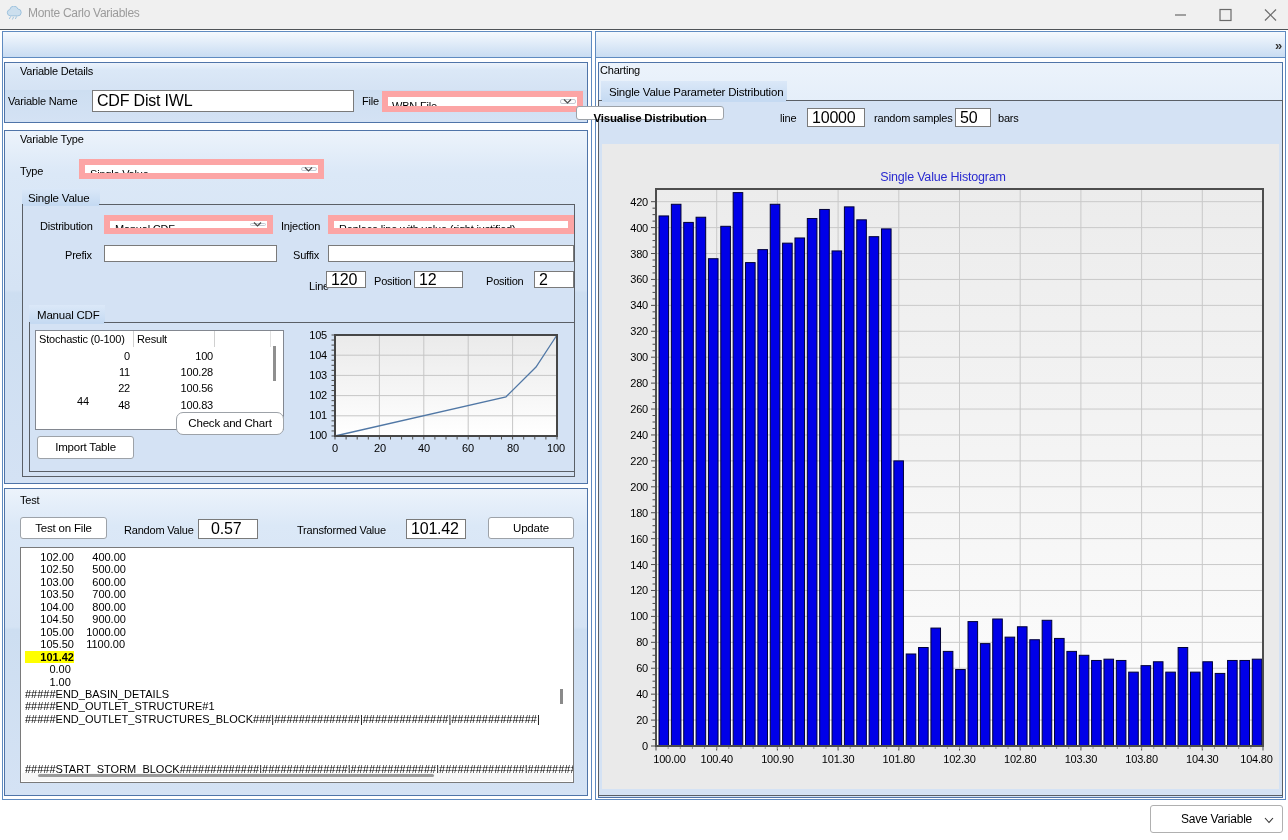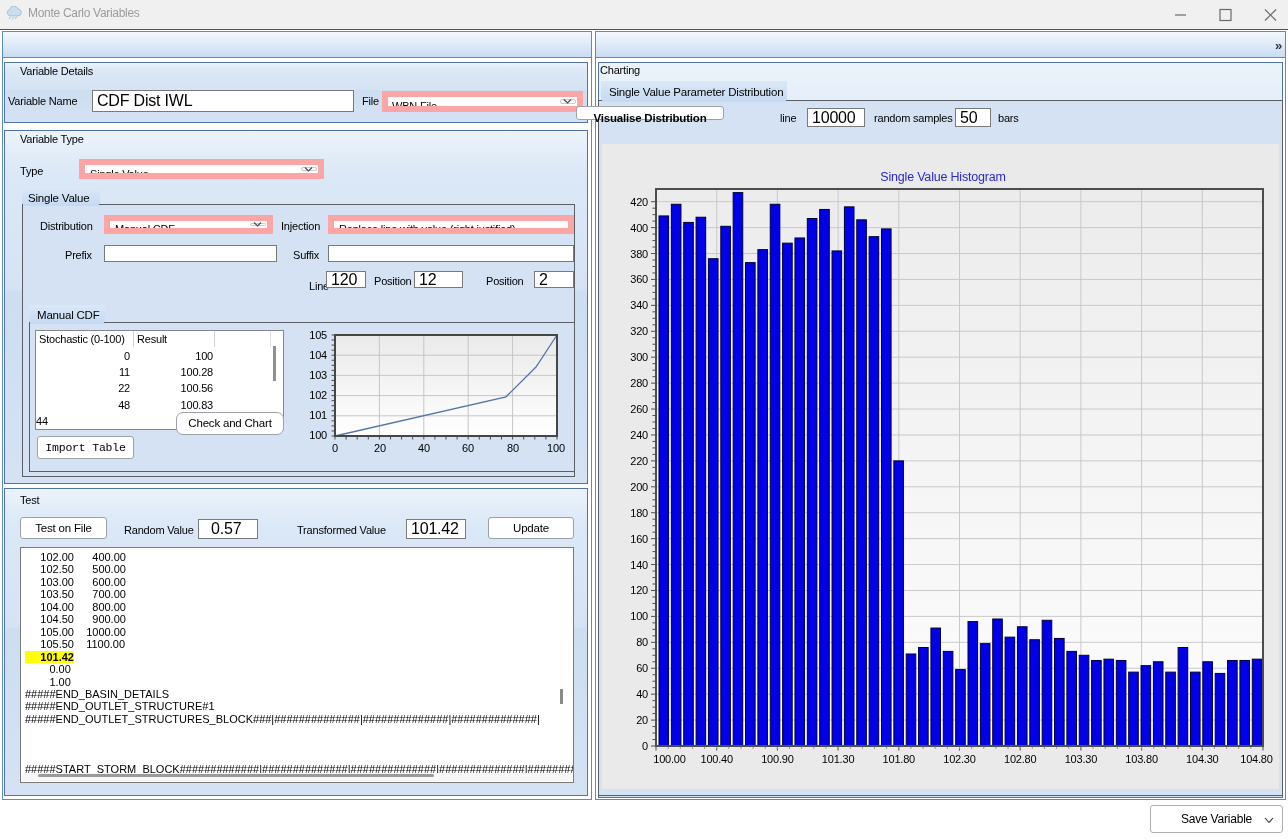--- a/index.html
+++ b/index.html
@@ -112,29 +112,29 @@
 <div class="abs" style="left:35px;top:330px;width:249px;height:100px;background:#fff;border:1px solid #828790;"></div>
 <div class="lbl" style="left:39px;top:333px;">Stochastic (0-100)</div>
 <div class="lbl" style="left:137px;top:333px;">Result</div>
 <div class="abs" style="left:133px;top:331px;width:1px;height:16px;background:#d0d0d0;"></div>
 <div class="abs" style="left:214px;top:331px;width:1px;height:16px;background:#d0d0d0;"></div>
 <div class="abs" style="left:270px;top:331px;width:1px;height:16px;background:#e0e0e0;"></div>
 <div class="lbl" style="left:36px;top:350px;width:94px;text-align:right;">0</div>
 <div class="lbl" style="left:36px;top:366px;width:94px;text-align:right;">11</div>
 <div class="lbl" style="left:36px;top:382px;width:94px;text-align:right;">22</div>
 <div class="lbl" style="left:36px;top:399px;width:94px;text-align:right;">48</div>
-<div class="lbl" style="left:36px;top:415px;width:94px;text-align:left;">44</div>
+<div class="lbl" style="left:36px;top:395px;width:94px;text-align:center;">44</div>
 <div class="lbl" style="left:120px;top:350px;width:93px;text-align:right;">100</div>
 <div class="lbl" style="left:120px;top:366px;width:93px;text-align:right;">100.28</div>
 <div class="lbl" style="left:120px;top:382px;width:93px;text-align:right;">100.56</div>
 <div class="lbl" style="left:120px;top:399px;width:93px;text-align:right;">100.83</div>
 <div class="lbl" style="left:120px;top:415px;width:93px;text-align:right;">101.11</div>
 <div class="abs" style="left:273px;top:346px;width:3px;height:35px;background:#8f8f8f;"></div>
 
-<div class="btn" style="left:37px;top:436px;width:97px;height:23px;line-height:21px;font-family:Liberation Mono, monospace;">Import Table</div>
+<div class="btn" style="left:37px;top:436px;width:97px;height:23px;line-height:21px;">Import Table</div>
 <div class="btn" style="left:176px;top:412px;width:108px;height:23px;line-height:21px;border-radius:7px;">Check and Chart</div>
 
 <svg class="abs" style="left:290px;top:329px;" width="280" height="136" viewBox="0 0 280 136">
   <rect x="0" y="0" width="280" height="136" fill="#d4e2f4"></rect>
   <defs>
     <linearGradient id="mgrad" x1="0" y1="0" x2="0" y2="1">
       <stop offset="0" stop-color="#eaeaea"></stop>
         <stop offset="1" stop-color="#ffffff"></stop>
     </linearGradient>
   </defs>

